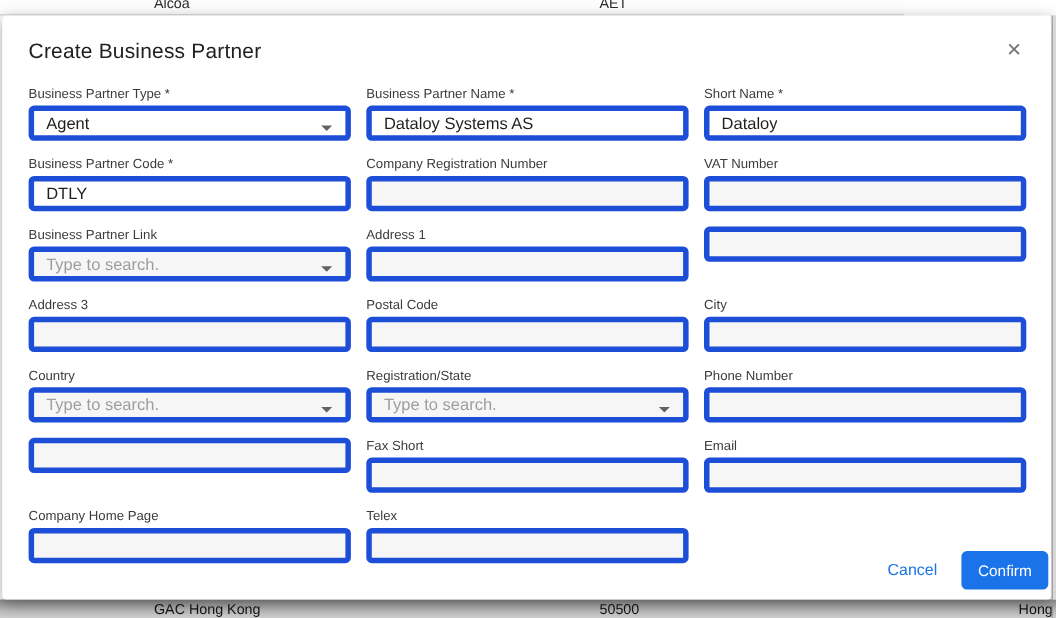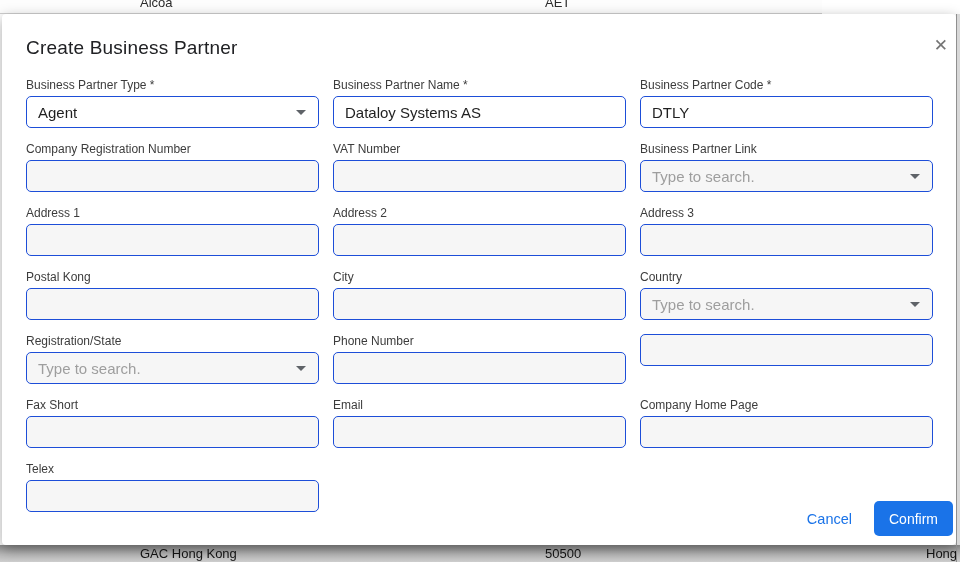--- a/index.html
+++ b/index.html
@@ -23,36 +23,36 @@
     position:absolute; left:2px; top:14px; width:954px; height:531px;
     background:#ffffff; border-radius:4px;
     box-shadow:0 4px 14px rgba(0,0,0,0.35);
     overflow:hidden;
   }
   .edge-line { position:absolute; left:956px; top:14px; width:1px; height:548px; background:#8f8f8f; }
   .edge-gutter { position:absolute; left:957px; top:14px; width:3px; height:531px; background:#d8d8d8; }
 
   .modal-header {
     display:flex; justify-content:space-between; align-items:flex-start;
-    padding:22px 4px 0 24px; height:45px;
+    padding:22px 23px 0 24px; height:45px;
   }
   .modal-title { font-size:19px; line-height:23px; color:#202124; font-weight:400; letter-spacing:.2px; }
   .close-btn {
     font-size:17px; color:#757575; line-height:20px; cursor:pointer;
     padding:0 4px; background:none; border:none; font-family:inherit;
   }
 
   .form-grid {
     margin:19px 0 0 24px;
     display:grid; grid-template-columns:293px 293px 293px;
     column-gap:16px; row-gap:7px;gap:14px;
   }
   .cell .label { font-size:12px; line-height:14px; color:#3c3c3c; margin-bottom:4px; }
   .box {
-    position:relative; height:32px; border:1px solid #1d4ed8; border-radius:5px;
+    position:relative; height:32px; border:5px solid #1d4ed8; border-radius:5px;
     background:#f6f6f6; display:flex; align-items:center;
     padding:0 28px 0 11px; font-size:15px; color:#1f1f1f; cursor:text;
   }
   .box.filled { background:#ffffff; }
   .box .value { white-space:nowrap; overflow:hidden; }
   .box .value.placeholder { color:#9e9e9e; }
   .box .caret {
     position:absolute; right:12px; top:13px; display:none;
     width:0; height:0; border-left:5px solid transparent;
     border-right:5px solid transparent; border-top:5px solid #5f6368;
@@ -104,20 +104,27 @@
   </div>
 
   <div class="cell">
     <div class="label">Business Partner Name *</div>
     <div class="box filled">
       <span class="value">Dataloy Systems AS</span>
 
     </div>
   </div>
 
+  <div class="cell">
+    <div class="label">Short Name *</div>
+    <div class="box filled">
+      <span class="value">Dataloy</span>
+
+    </div>
+  </div>
 
   <div class="cell">
     <div class="label">Business Partner Code *</div>
     <div class="box filled">
       <span class="value">DTLY</span>
 
     </div>
   </div>
 
   <div class="cell">
@@ -146,37 +153,36 @@
 
   <div class="cell">
     <div class="label">Address 1</div>
     <div class="box">
       <span class="value"></span>
 
     </div>
   </div>
 
   <div class="cell">
-    <div class="label">Address 2</div>
     <div class="box">
       <span class="value"></span>
 
     </div>
   </div>
 
   <div class="cell">
     <div class="label">Address 3</div>
     <div class="box">
       <span class="value"></span>
 
     </div>
   </div>
 
   <div class="cell">
-    <div class="label">Postal Kong</div>
+    <div class="label">Postal Code</div>
     <div class="box">
       <span class="value"></span>
 
     </div>
   </div>
 
   <div class="cell">
     <div class="label">City</div>
     <div class="box">
       <span class="value"></span>

